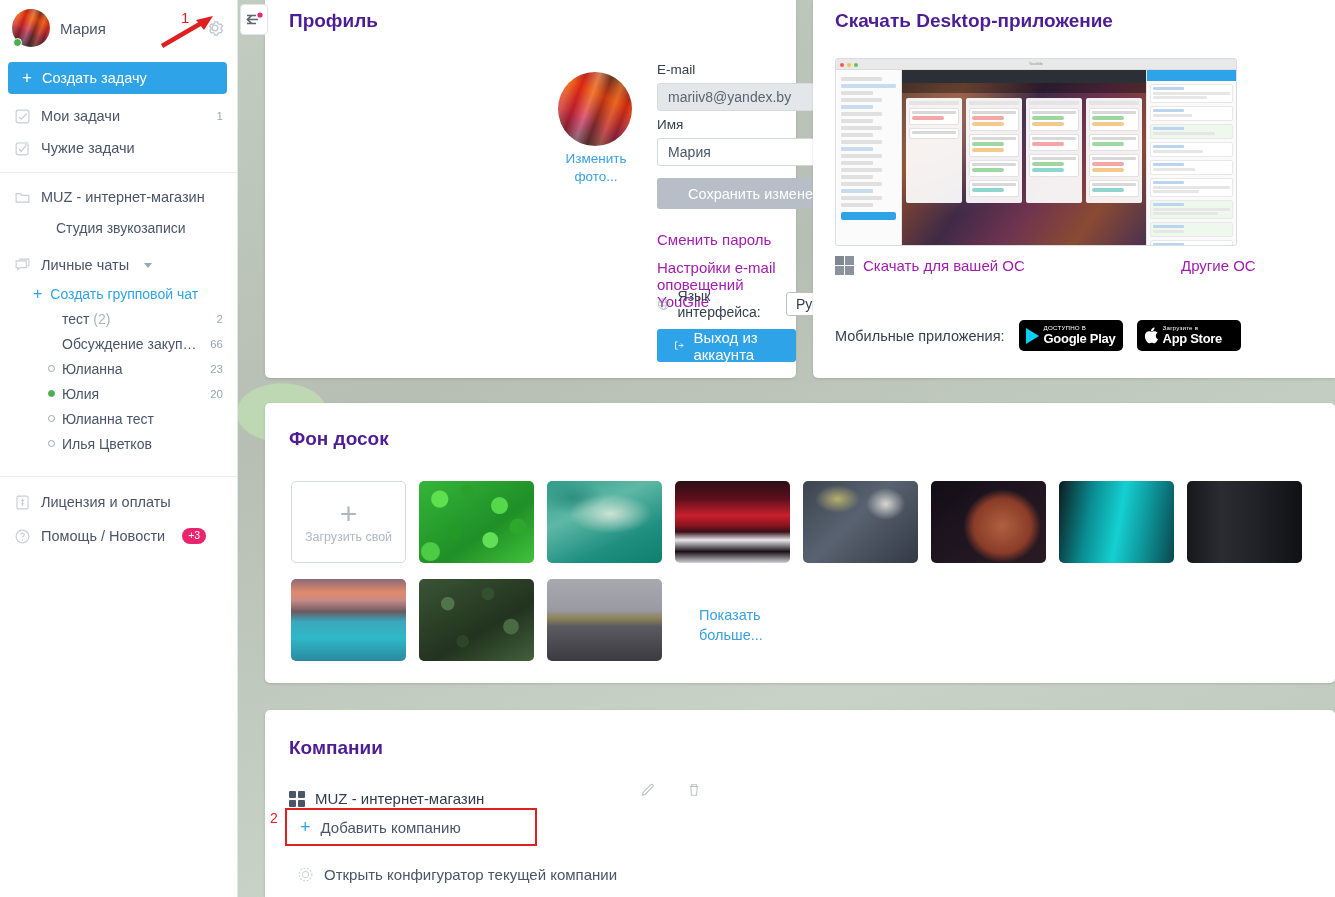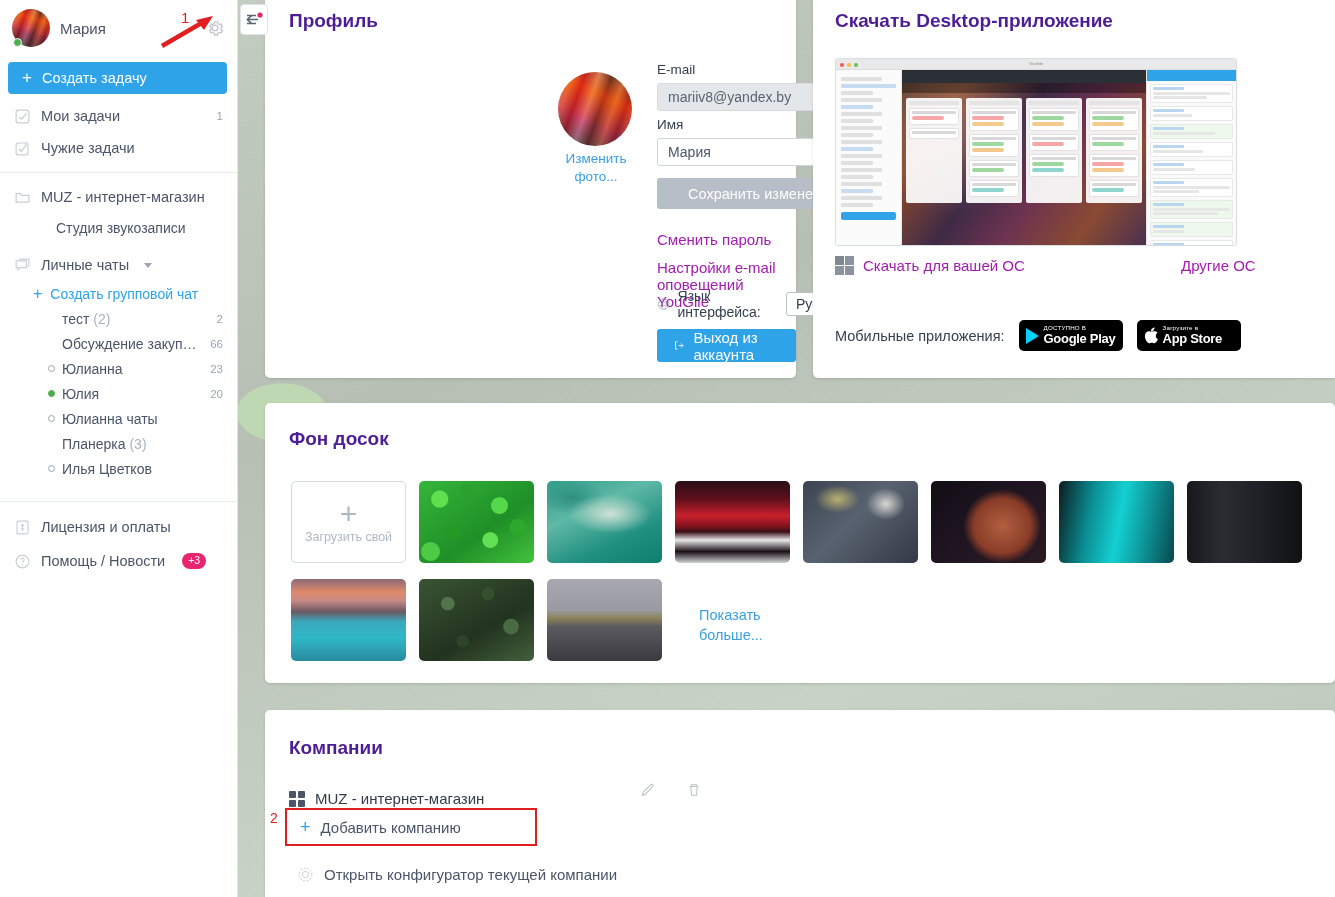--- a/index.html
+++ b/index.html
@@ -313,25 +313,21 @@
     <span class="txt">Юлианна</span>
     <span class="cnt">23</span>
   </div>
   <div class="chat-row">
     <span class="bullet on"></span>
     <span class="txt">Юлия</span>
     <span class="cnt">20</span>
   </div>
   <div class="chat-row">
     <span class="bullet"></span>
-    <span class="txt">Юлианна чаты</span>
-  </div>
-  <div class="chat-row">
-    <span class="bullet none"></span>
-    <span class="txt"><span>Планерка</span> <span class="paren">(3)</span></span>
+    <span class="txt">Юлианна тест</span>
   </div>
   <div class="chat-row">
     <span class="bullet"></span>
     <span class="txt">Илья Цветков</span>
   </div>
 
   <div class="hr" style="margin-top:20px"></div>
 
   <div class="nav-row" style="height:34px">
     <svg class="ico" viewBox="0 0 20 20">

